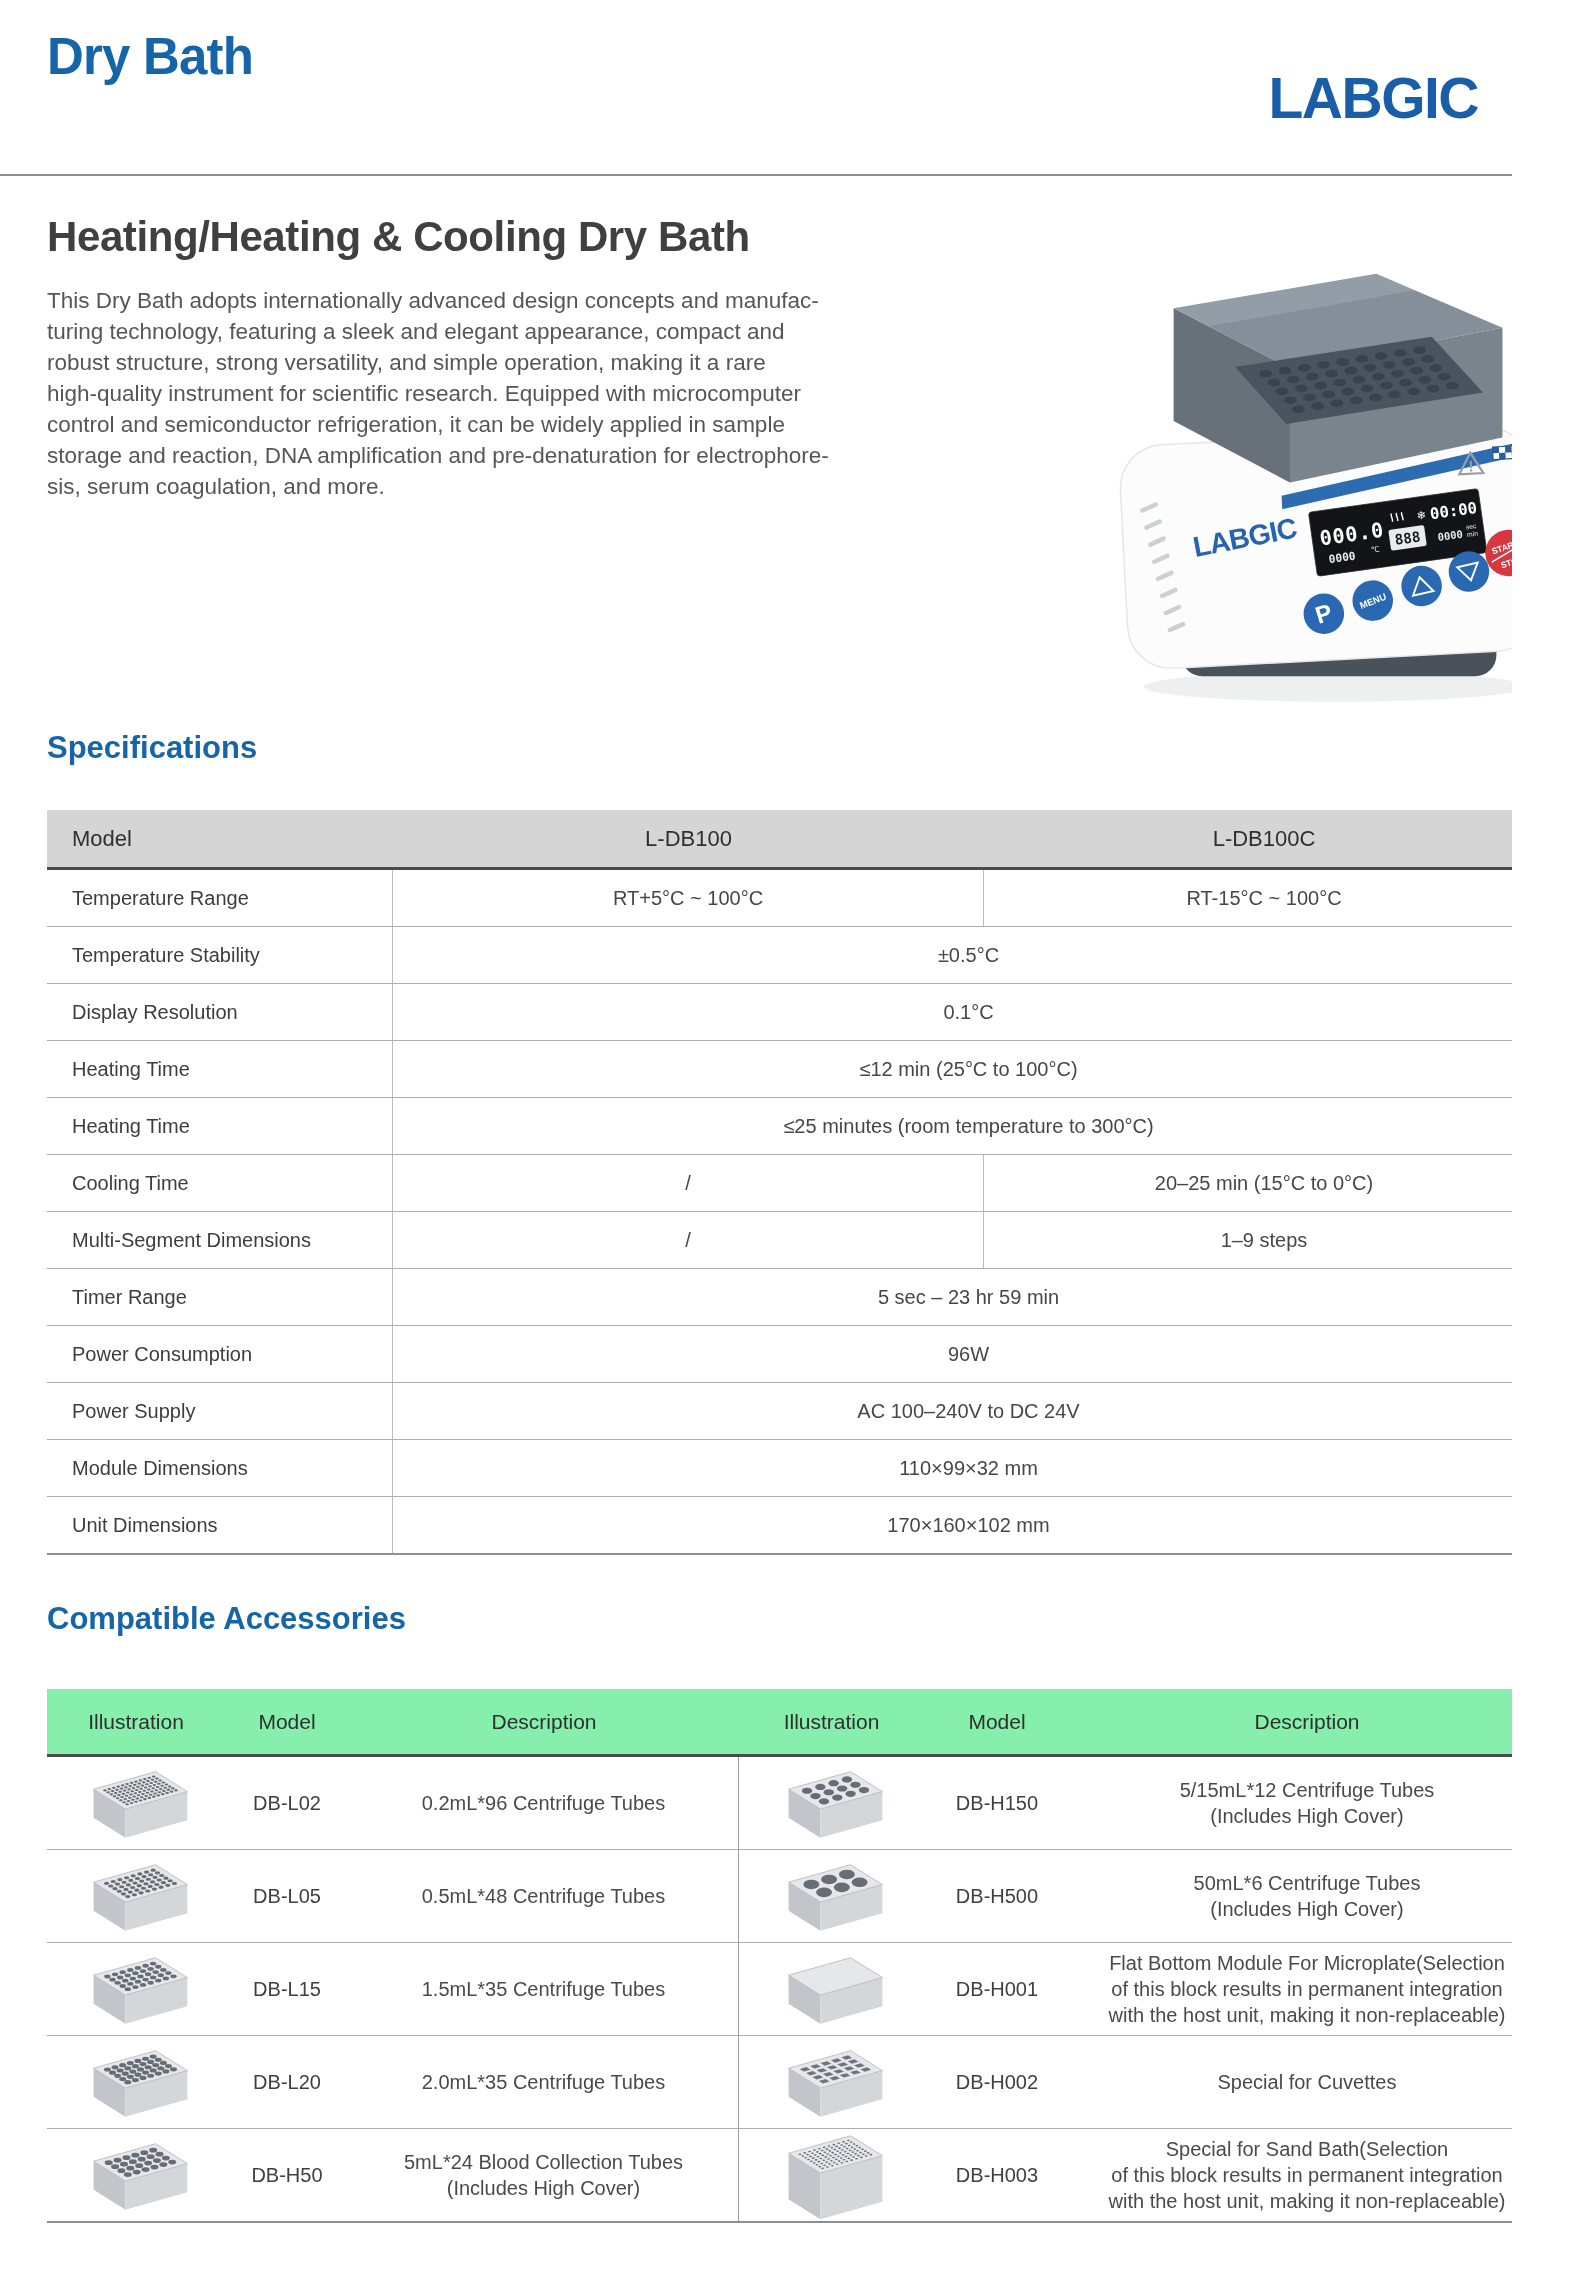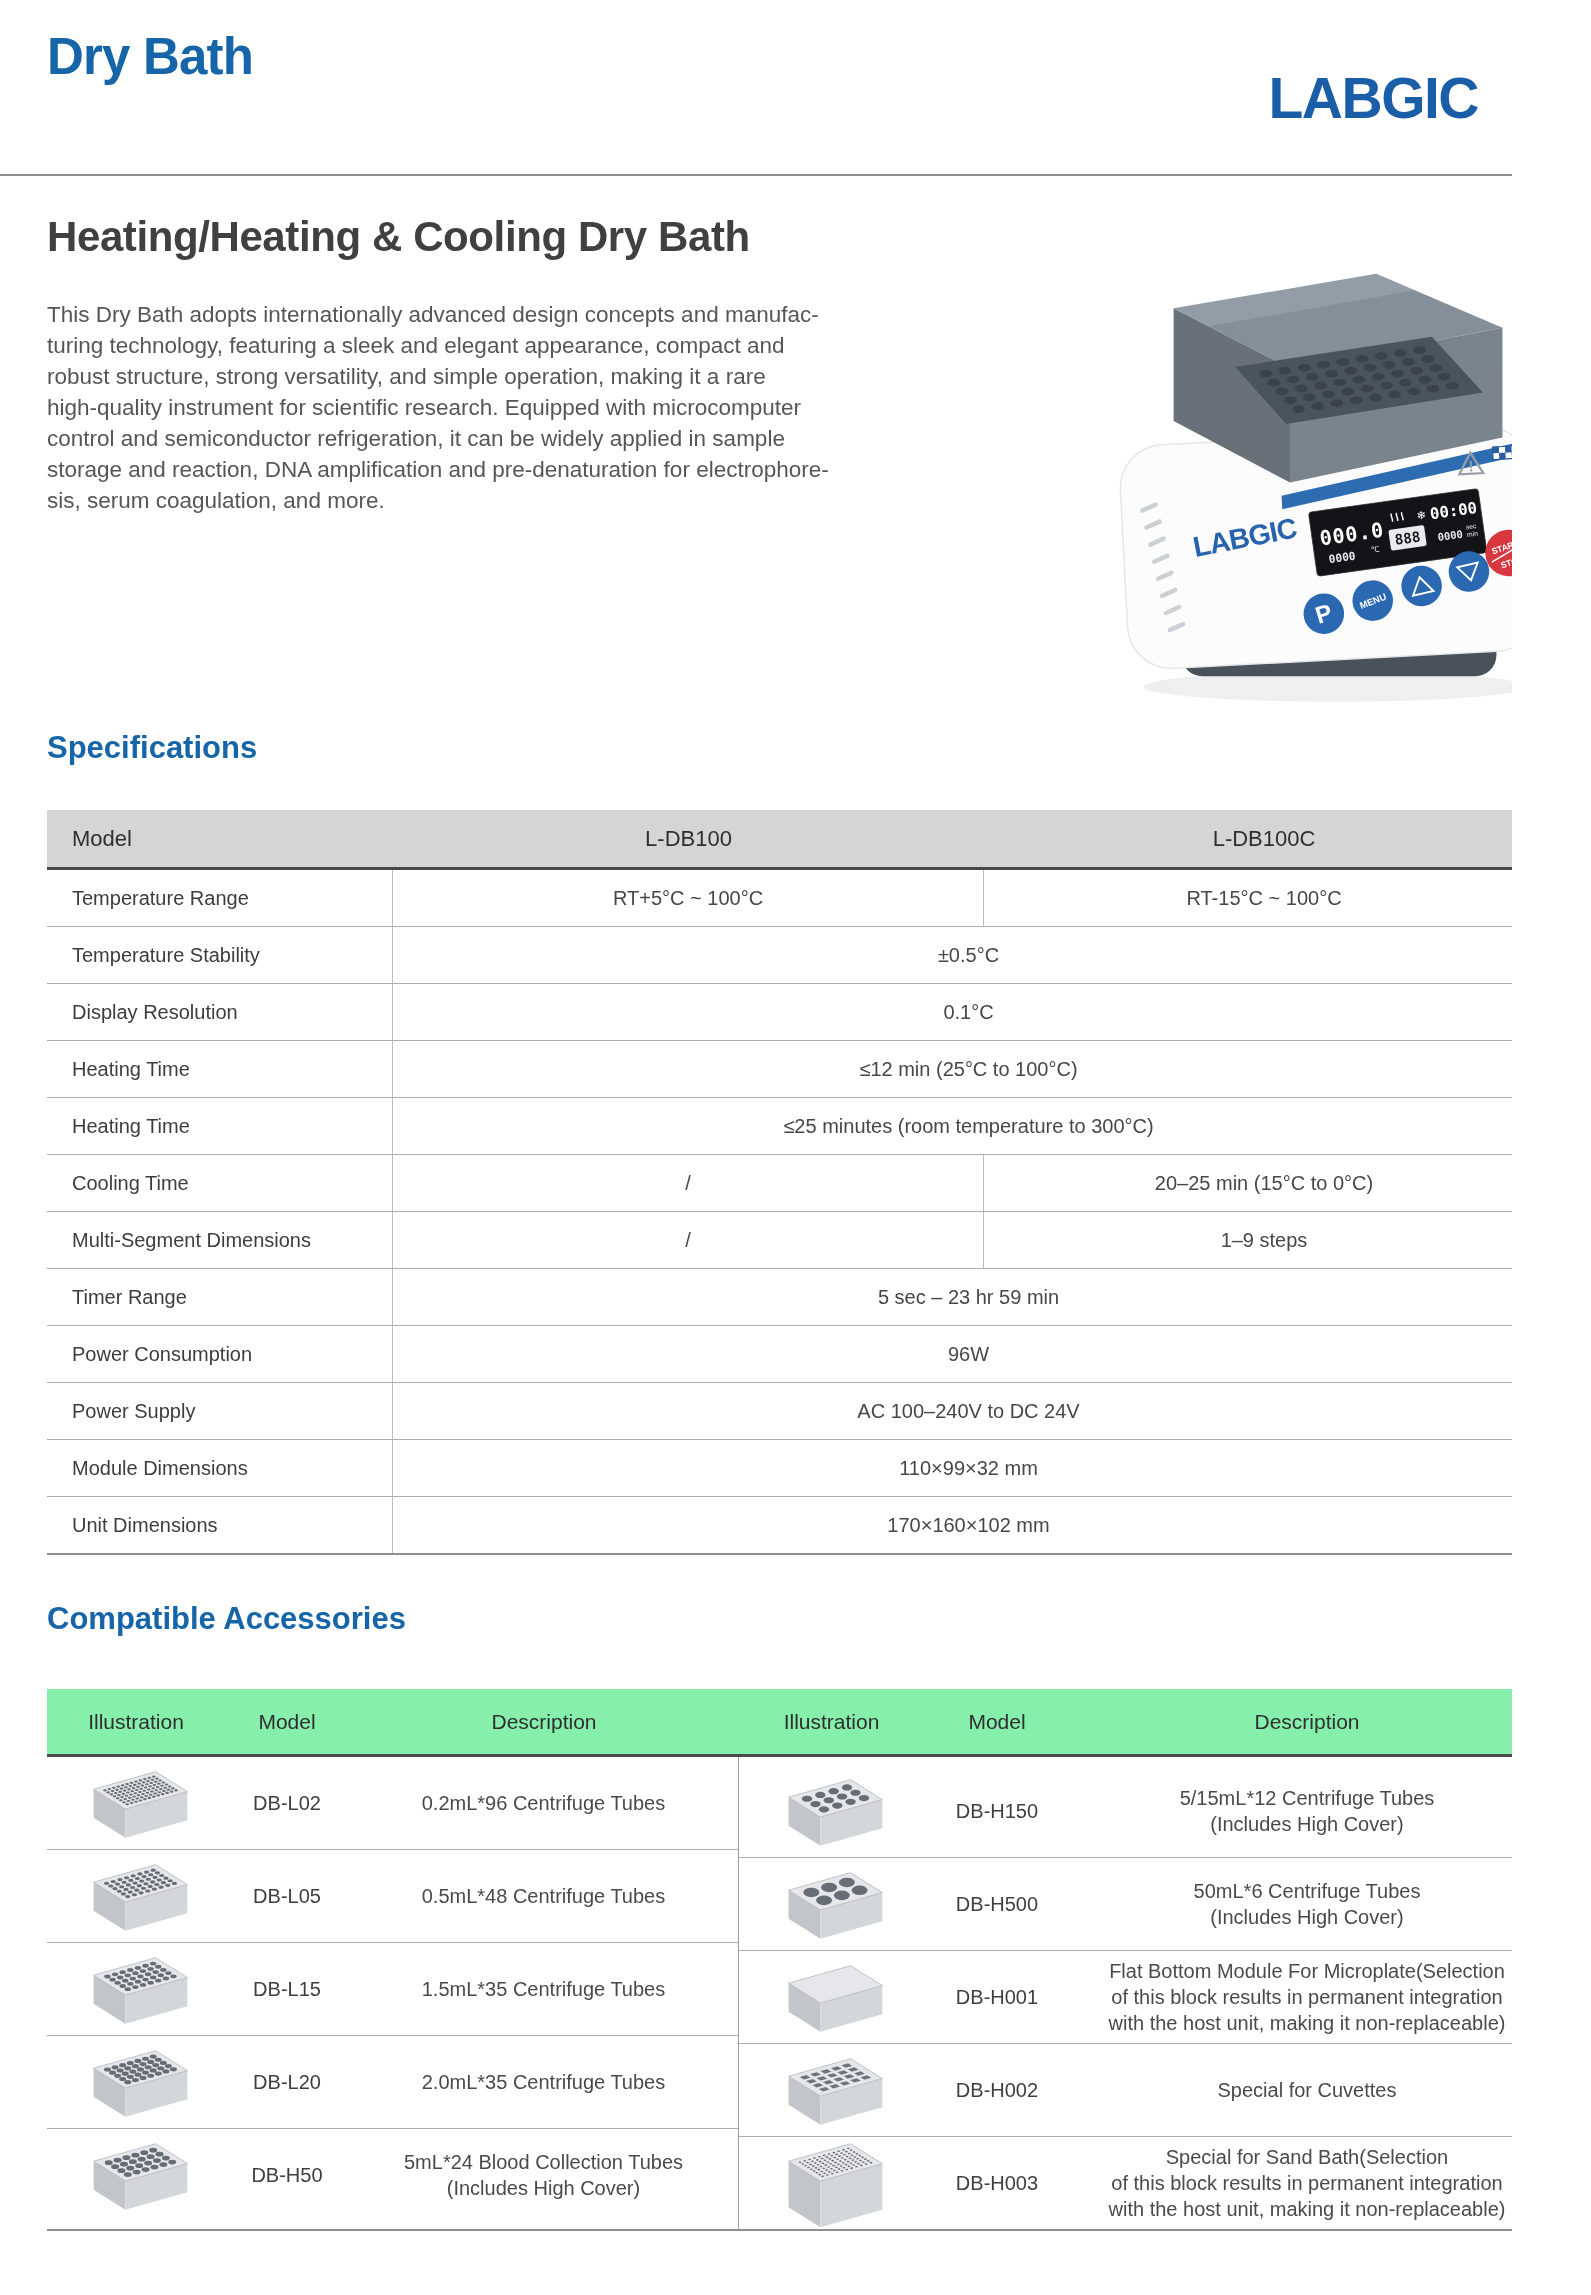--- a/index.html
+++ b/index.html
@@ -3,21 +3,21 @@
 <meta charset="utf-8">
 <style>
   html,body{margin:0;padding:0;background:#fff;}
   .page{position:relative;width:1512px;height:2295px;background:#fff;overflow:hidden;
         font-family:"Liberation Sans",sans-serif;color:#444;}
   
   .h1{position:absolute;left:47px;top:27px;font-size:51px;font-weight:bold;color:#1565a8;letter-spacing:-0.8px;}
   .logo{position:absolute;right:34px;top:65px;font-size:57px;font-weight:bold;color:#1b5ea8;letter-spacing:-1.5px;}
   .rule{position:absolute;left:0;top:174px;width:1592px;height:2.3px;background:#8d8d8d;}
   .h2{position:absolute;left:47px;top:213px;font-size:42px;font-weight:bold;color:#404040;letter-spacing:-0.4px;}
-  .intro{position:absolute;left:47px;top:299px;width:961px;font-size:22.5px;line-height:31px;color:#565656;white-space:pre-line;}
+  .intro{position:absolute;left:47px;top:285px;width:961px;font-size:22.5px;line-height:31px;color:#565656;white-space:pre-line;}
   
   .hero{position:absolute;left:1061px;top:239px;width:518px;height:481px;}
   
   .sec{position:absolute;left:47px;font-size:31px;font-weight:bold;color:#1565a8;}
   .sec.spec{top:730px;}
   .sec.acc{top:1601px;}
   
   .spec-table{position:absolute;left:47px;top:810px;width:1497px;border-bottom:2.3px solid #8f8f8f;}
   .spec-header{display:flex;height:57px;background:#d5d5d6;border-bottom:3px solid #4a4a4a;align-items:center;font-size:22px;color:#2f2f2f;}
   .sh0{width:346px;padding-left:25px;box-sizing:border-box;text-align:left;}
@@ -34,21 +34,21 @@
   .sval.merged{flex:1;}
   
   .acc-table{position:absolute;left:47px;top:1689px;width:1497px;border-bottom:2.3px solid #8f8f8f;}
   .acc-header{display:flex;height:65px;background:#86efac;border-bottom:3px solid #4a4a4a;align-items:center;font-size:21px;color:#2f2f2f;}
   .ah{text-align:center;box-sizing:border-box;}
   .ah.i1{width:178px;} .ah.m1{width:124px;} .ah.d1{width:390px;}
   .ah.i2{width:185px;} .ah.m2{width:146px;} .ah.d2{flex:1;}
   .acc-body{display:flex;}
   .acc-half{box-sizing:border-box;}
   .acc-half.left{width:692px;border-right:1.5px solid #9e9e9e;}
-  .acc-half.right{flex:1;margin-top:8px;}
+  .acc-half.right{flex:1;}
   .arow{display:flex;height:92px;border-bottom:1.5px solid #aeaeae;align-items:center;}
   .arow.last{border-bottom:none;}
   .acell{display:flex;align-items:center;justify-content:center;box-sizing:border-box;height:100%;}
   .a-ill.ls{width:178px;} .a-model.ls{width:124px;}
   .a-ill.rs{width:185px;} .a-model.rs{width:146px;}
   .a-model{font-size:20px;color:#3f3f3f;}
   .a-desc{flex:1;font-size:20px;line-height:26px;color:#4a4a4a;text-align:center;white-space:pre-line;}
   .dev-mono{font-family:"DejaVu Sans Mono",monospace;font-weight:bold;}
   .dev-sans{font-family:"Liberation Sans",sans-serif;}
 </style>

